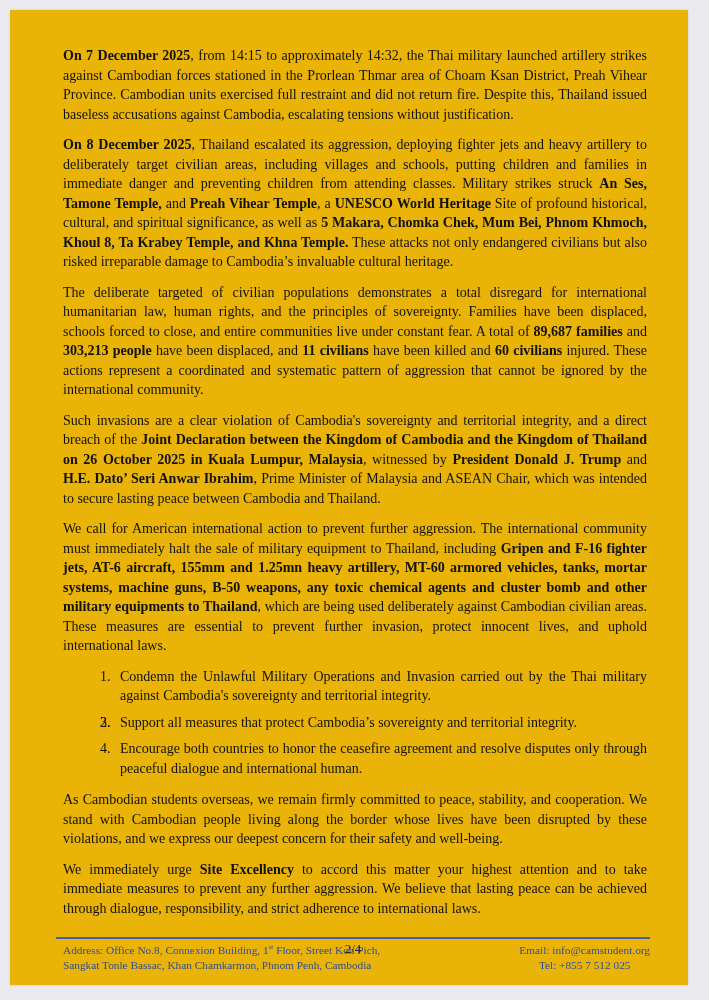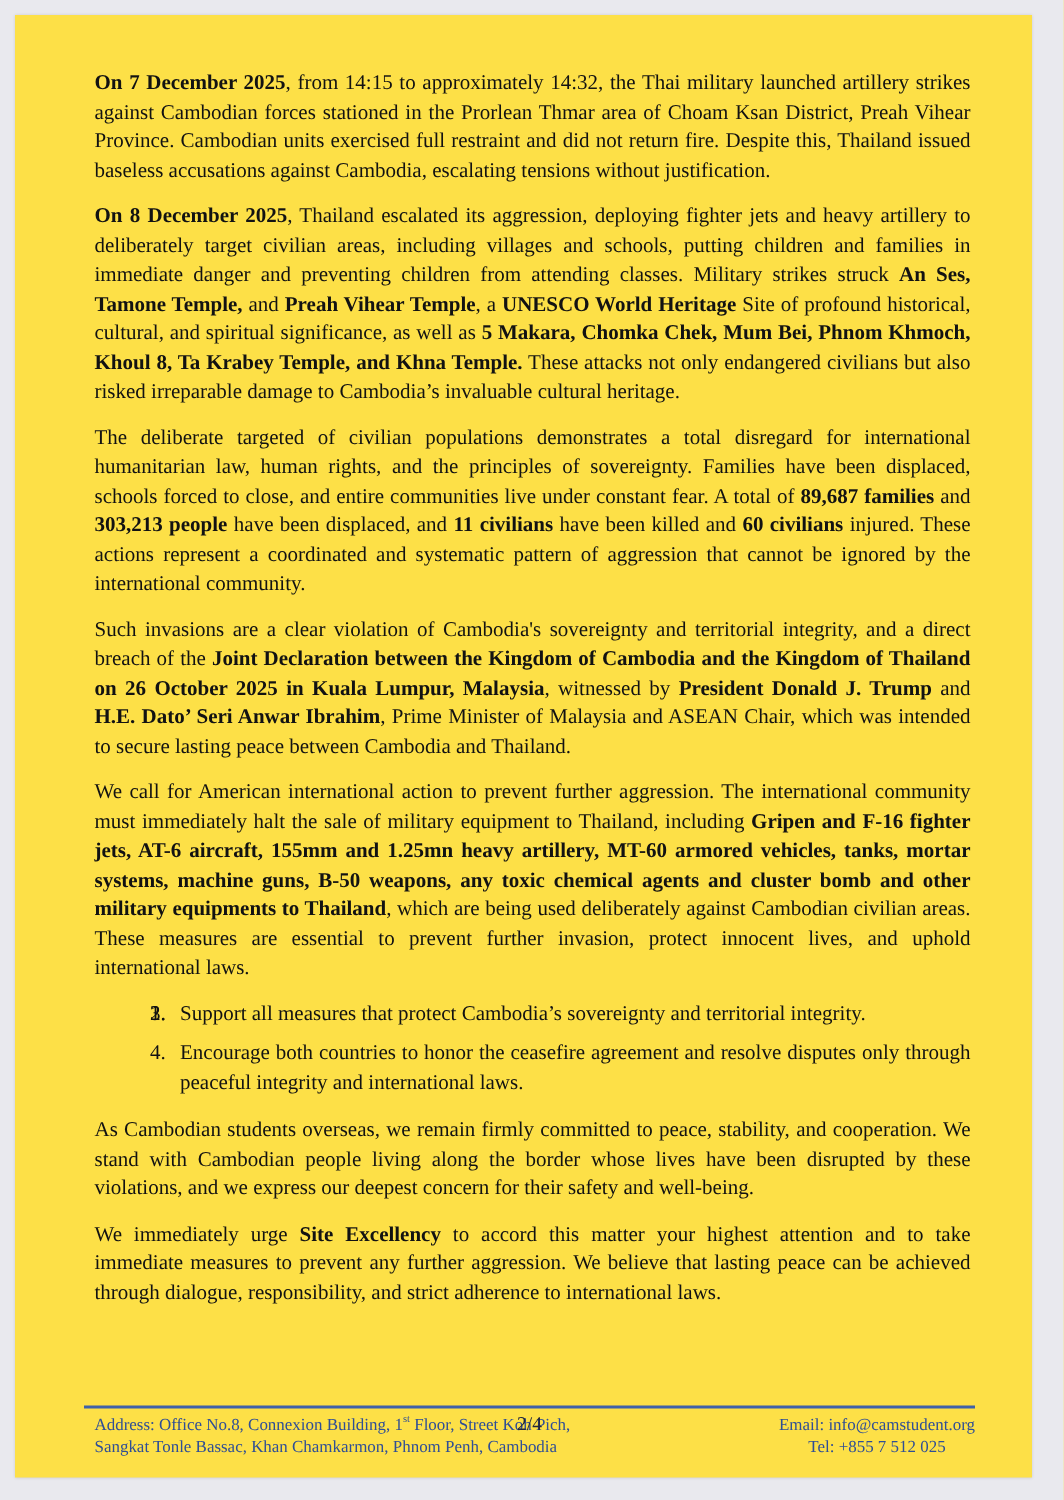--- a/index.html
+++ b/index.html
@@ -10,21 +10,21 @@
     background: #e9e9ee;
     overflow: hidden;
     font-family: "Liberation Serif", serif;
   }
   .page {
     position: absolute;
     left: 10px;
     top: 10px;
     width: 678px;
     height: 975px;
-    background: #fde047;
+    background: #eab308;
     box-shadow: 0 0 2px rgba(0,0,0,0.12);
     overflow: hidden;
   }
   .content {
     position: absolute;
     left: 53px;
     right: 41px;
     top: 36px;
     color: #121212;
     font-size: 14px;
@@ -90,31 +90,32 @@
   <div class="content">
     <p><b>On 7 December 2025</b><span>, from 14:15 to approximately 14:32, the Thai military launched artillery strikes against Cambodian forces stationed in the Prorlean Thmar area of Choam Ksan District, Preah Vihear Province. Cambodian units exercised full restraint and did not return fire. Despite this, Thailand issued baseless accusations against Cambodia, escalating tensions without justification.</span></p>
     <p><b>On 8 December 2025</b><span>, Thailand escalated its aggression, deploying fighter jets and heavy artillery to deliberately target civilian areas, including villages and schools, putting children and families in immediate danger and preventing children from attending classes. Military strikes struck </span><b>An Ses, Tamone Temple,</b><span> and </span><b>Preah Vihear Temple</b><span>, a </span><b>UNESCO World Heritage</b><span> Site of profound historical, cultural, and spiritual significance, as well as </span><b>5 Makara, Chomka Chek, Mum Bei, Phnom Khmoch, Khoul 8, Ta Krabey Temple, and Khna Temple.</b><span> These attacks not only endangered civilians but also risked irreparable damage to Cambodia’s invaluable cultural heritage.</span></p>
     <p><span>The deliberate targeted of civilian populations demonstrates a total disregard for international humanitarian law, human rights, and the principles of sovereignty. Families have been displaced, schools forced to close, and entire communities live under constant fear. A total of </span><b>89,687 families</b><span> and </span><b>303,213 people</b><span> have been displaced, and </span><b>11 civilians</b><span> have been killed and </span><b>60 civilians</b><span> injured. These actions represent a coordinated and systematic pattern of aggression that cannot be ignored by the international community.</span></p>
     <p><span>Such invasions are a clear violation of Cambodia's sovereignty and territorial integrity, and a direct breach of the </span><b>Joint Declaration between the Kingdom of Cambodia and the Kingdom of Thailand on 26 October 2025 in Kuala Lumpur, Malaysia</b><span>, witnessed by </span><b>President Donald J. Trump</b><span> and </span><b>H.E. Dato’ Seri Anwar Ibrahim</b><span>, Prime Minister of Malaysia and ASEAN Chair, which was intended to secure lasting peace between Cambodia and Thailand.</span></p>
     <p><span>We call for American international action to prevent further aggression. The international community must immediately halt the sale of military equipment to Thailand, including </span><b>Gripen and F-16 fighter jets, AT-6 aircraft, 155mm and 1.25mn heavy artillery, MT-60 armored vehicles, tanks, mortar systems, machine guns, B-50 weapons, any toxic chemical agents and cluster bomb and other military equipments to Thailand</b><span>, which are being used deliberately against Cambodian civilian areas. These measures are essential to prevent further invasion, protect innocent lives, and uphold international laws.</span></p>
 
     <ol class="demands">
       <li>
         <span class="num">1.</span>
+        <span>Condemn the Unlawful Military Operations and Invasion carried out by the Thai military against Cambodia's sovereignty and territorial integrity.</span>
       </li>
       <li>
         <span class="num">2.</span>
       </li>
       <li>
         <span class="num">3.</span>
         <span>Support all measures that protect Cambodia’s sovereignty and territorial integrity.</span>
       </li>
       <li>
         <span class="num">4.</span>
-        <span>Encourage both countries to honor the ceasefire agreement and resolve disputes only through peaceful integrity and international laws.</span>
+        <span>Encourage both countries to honor the ceasefire agreement and resolve disputes only through peaceful dialogue and international human.</span>
       </li>
     </ol>
 
     <p><span>As Cambodian students overseas, we remain firmly committed to peace, stability, and cooperation. We stand with Cambodian people living along the border whose lives have been disrupted by these violations, and we express our deepest concern for their safety and well-being.</span></p>
     <p><span>We immediately urge </span><b>Site Excellency</b><span> to accord this matter your highest attention and to take immediate measures to prevent any further aggression. We believe that lasting peace can be achieved through dialogue, responsibility, and strict adherence to international laws.</span></p>
   </div>
 
   <div class="footer">
     <div class="footer-page">2/4</div>
     <div class="footer-row">

